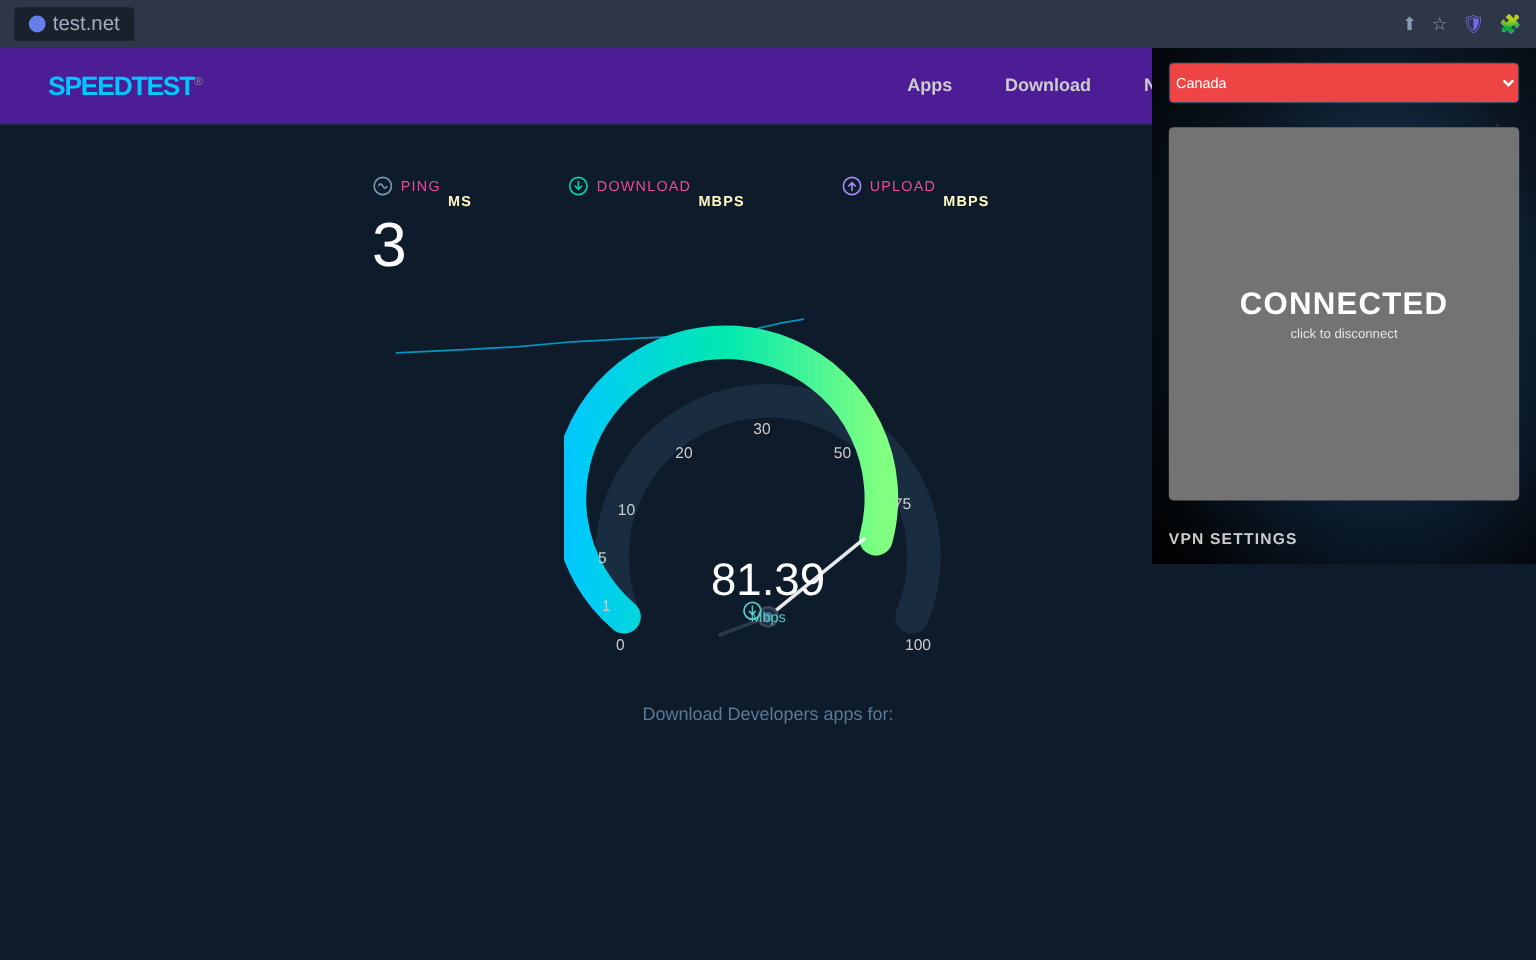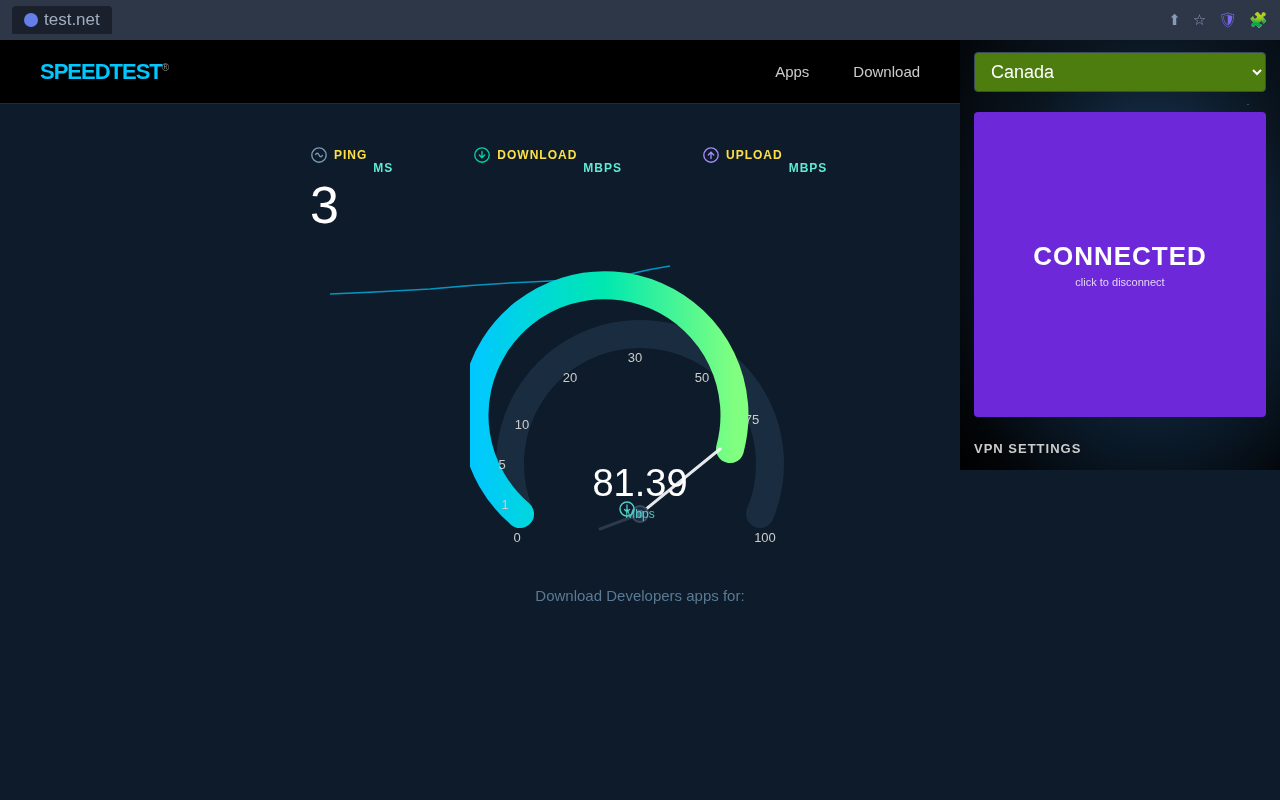--- a/index.html
+++ b/index.html
@@ -57,21 +57,21 @@
       position: relative;
       overflow: hidden;
     }
 
     
     .site-header {
       height: 64px;
       display: flex;
       align-items: center;
       padding: 0 40px;
-      background: #000000;
+      background: #4c1d95;
       border-bottom: 1px solid #1a2d40;
     }
     .logo {
       font-size: 22px;
       font-weight: 900;
       color: #fff;
       letter-spacing: -1px;
       text-transform: uppercase;
     }
     .logo span {
@@ -85,21 +85,21 @@
     }
     .nav-links {
       margin-left: auto;
       display: flex;
       gap: 0;
       align-items: center;
     }
     .nav-link {
       color: #ccc;
       font-size: 15px;
-      font-weight: 400;
+      font-weight: 700;
       padding: 0 22px;
       height: 64px;
       display: flex;
       align-items: center;
       cursor: pointer;
       text-decoration: none;
       text-align: right;
     }
 
     
@@ -127,22 +127,22 @@
     }
     .stat-label {
       display: flex;
       align-items: center;
       gap: 6px;
       font-size: 12px;
       font-weight: 700;
       letter-spacing: 1px;
       text-transform: uppercase;
     }
-    .stat-label .bold { color: #fde047; font-weight: 700; }
-    .stat-label .light { color: #5eead4; margin-top: 27px; }
+    .stat-label .bold { color: #ec4899; font-weight: 400; }
+    .stat-label .light { color: #fef9c3; margin-top: 27px; }
     .stat-icon {
       width: 18px;
       height: 18px;
     }
     .stat-value {
       font-size: 52px;
       font-weight: 200;
       color: #fff;
       line-height: 1.1;
       margin-top: 2px;
@@ -196,32 +196,32 @@
       z-index: 10;
       display: flex;
       flex-direction: column;
       height: 100%;
     }
     .vpn-dropdown {
       margin: 12px 14px 10px;
     }
     .vpn-dropdown select {
       width: 100%;
-      padding: 8px 12px;
-      background: #4d7c0f;
+      padding: 8px 1px;
+      background: #ef4444;
       border: 1px solid #3a4a5a;
       border-radius: 4px;
       color: #fff;
-      font-size: 18px;
+      font-size: 12px;
       cursor: pointer;
       appearance: auto;
     }
     .vpn-connected-btn {
       margin: 10px 14px;
-      background: #6d28d9;
+      background: #737373;
       border-radius: 4px;
       padding: 30px 20px;
       text-align: center;
       cursor: pointer;
       flex: 1;
       display: flex;
       flex-direction: column;
       align-items: center;
       justify-content: center;
     }

